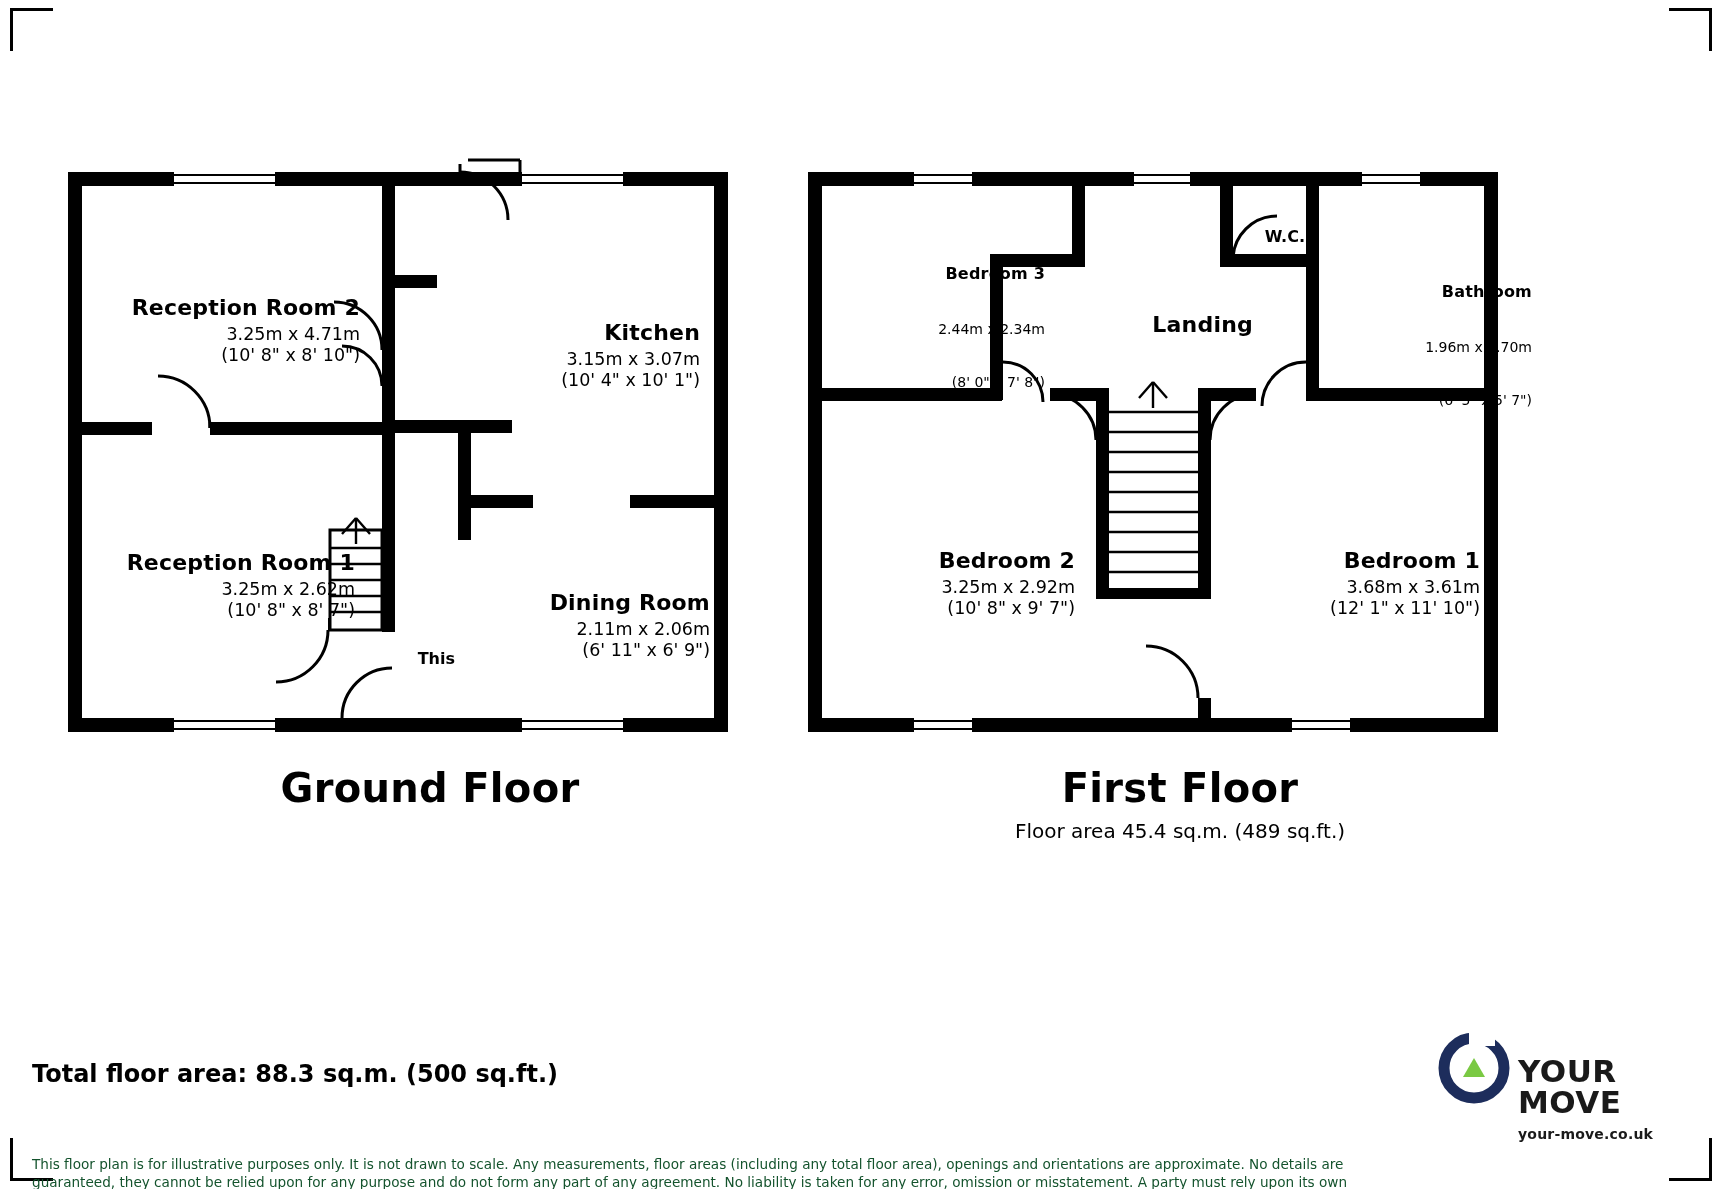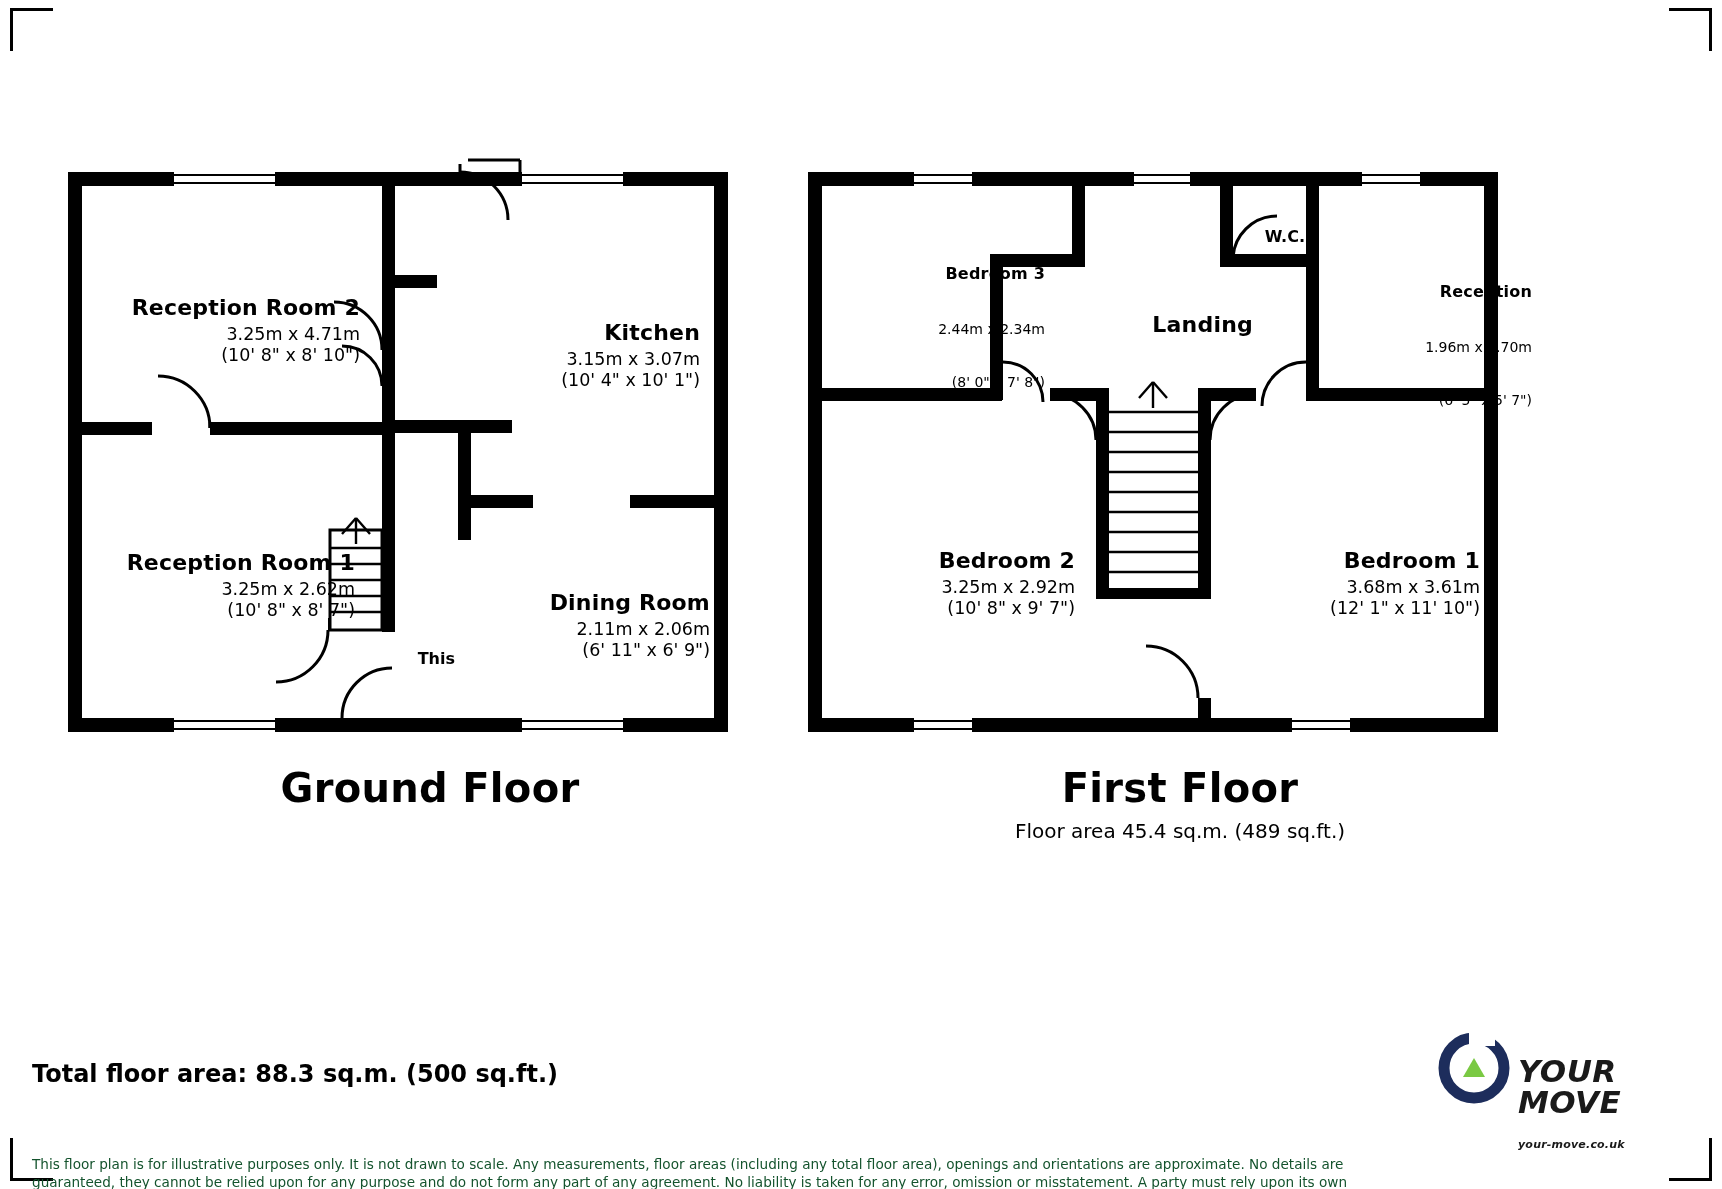--- a/index.html
+++ b/index.html
@@ -111,34 +111,33 @@
     left: 40px;
     top: 2px;
     width: 72px;
     height: 72px;
   }
   .brand-text {
     position: absolute;
     left: 120px;
     top: 26px;
     width: 180px;
-    font-style: italic;
   }
   .brand-name {
     font-size: 31px;
     font-weight: 700;
     letter-spacing: .5px;
     color: #1a1a1a;
     line-height: 1;
   }
   .brand-url {
-    font-size: 11px;
+    font-size: 14px;
     font-weight: 700;
     color: #1a1a1a;
-    margin-top: 20px;
+    margin-top: 8px;
     letter-spacing: .2px;
   }
 </style>
 </head>
 <body>
 
 <div class="page">
 
   <div class="crop tl"></div>
   <div class="crop tr"></div>
@@ -372,21 +371,21 @@
       <span class="name">Bedroom 3</span>
       <span class="dimm">2.44m x 2.34m</span>
       <span class="dimf">(8' 0" x 7' 8")</span>
     </div>
 
     <div class="lbl plainsmall" style="left:395px; top:78px; width:110px;">
       <span>W.C.</span>
     </div>
 
     <div class="lbl small" style="left:512px; top:133px; width:220px;">
-      <span class="name">Reception</span>
+      <span class="name">Bathroom</span>
       <span class="dimm">1.96m x 1.70m</span>
       <span class="dimf">(6' 5" x 5' 7")</span>
     </div>
 
     <div class="lbl" style="left:253px; top:162px; width:200px;">
       <span class="name">Landing</span>
     </div>
 
     <div class="lbl" style="left:35px; top:398px; width:240px;">
       <span class="name">Bedroom 2</span>

